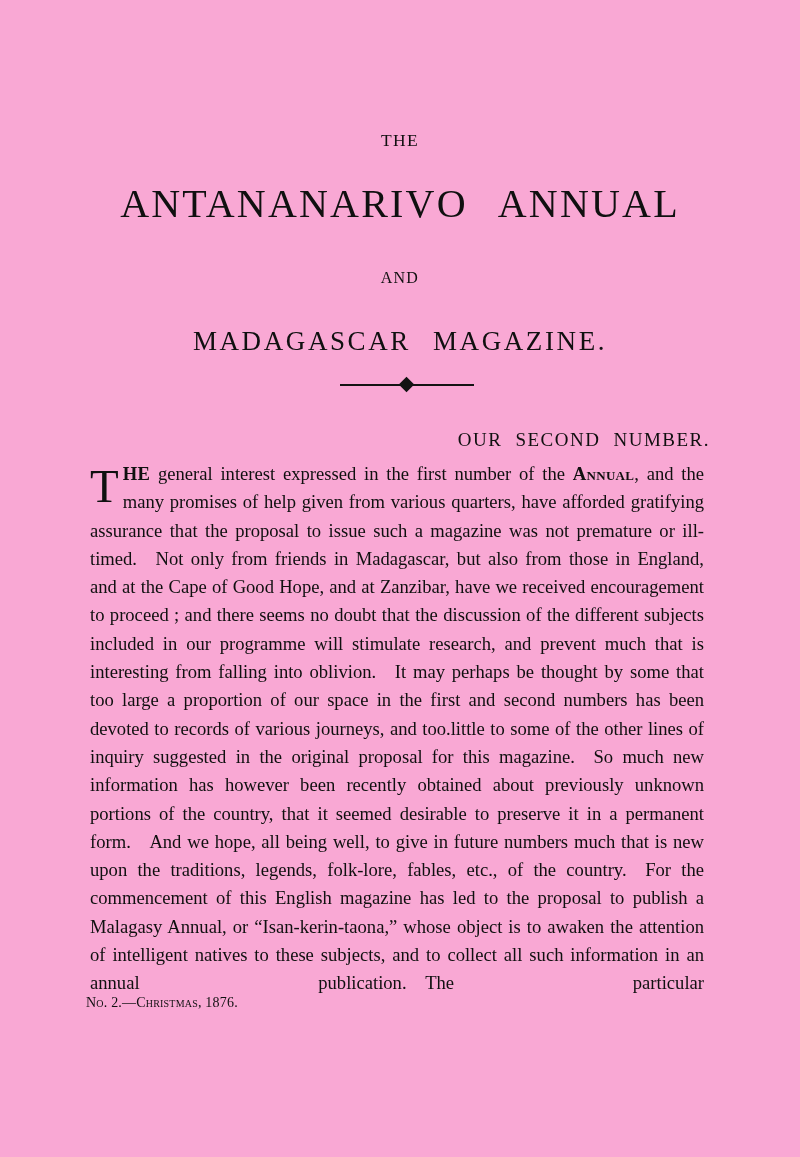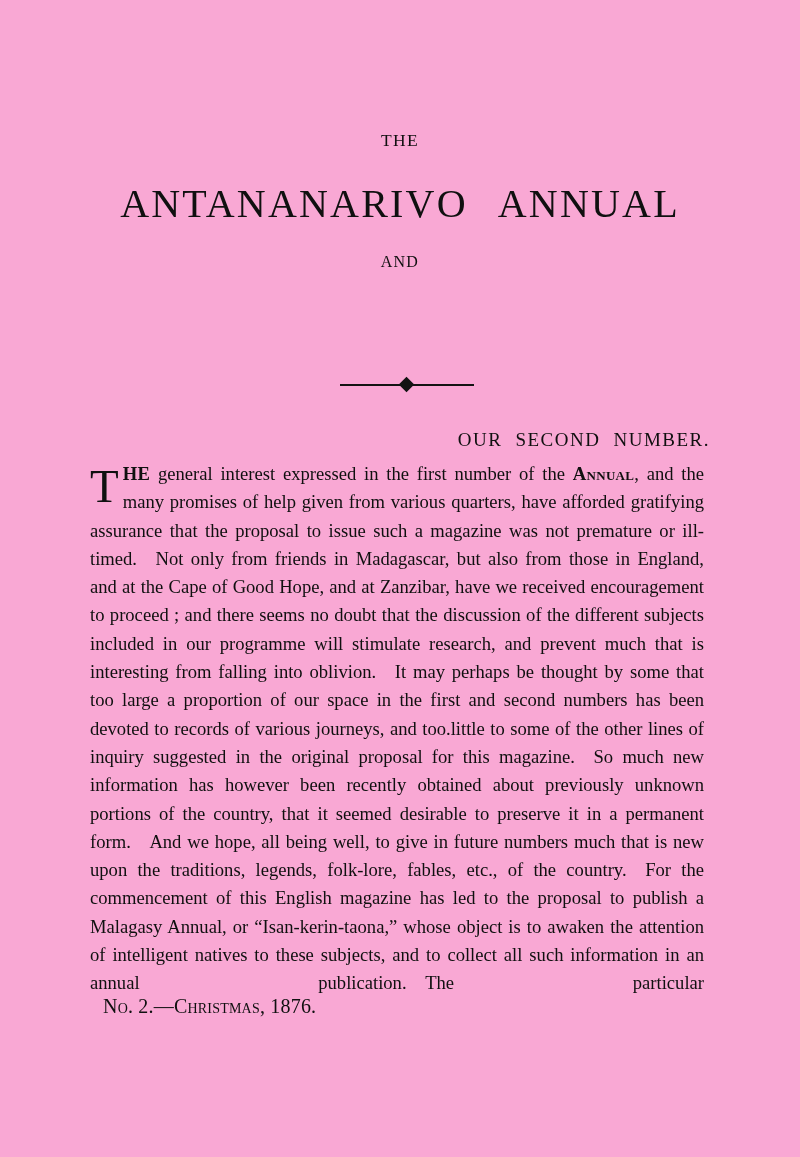--- a/index.html
+++ b/index.html
@@ -40,21 +40,21 @@
     letter-spacing: 1.4px;
     line-height: 1;
     margin-bottom: 34px;
   }
 
   .main-title {
     font-size: 40px;
     line-height: 1;
     letter-spacing: 2.2px;
     white-space: nowrap;
-    margin-bottom: 30px;
+    margin-bottom: 46px;
   }
   .main-title .t-word { display: inline-block; }
   .main-title .t-gap { display: inline-block; width: 30px; }
 
   .and-line {
     font-size: 16px;
     letter-spacing: 1.2px;
     line-height: 1;
     margin-bottom: 42px;
   }
@@ -138,42 +138,45 @@
     letter-spacing: 0.3px;
     font-weight: bold;
   }
 
   .ital {
   }
 
   
   .footer {
     position: absolute;
-    left: 103px;
+    left: 86px;
     top: 996px;
-    font-size: 20px;
+    font-size: 14px;
     line-height: 1;
     letter-spacing: 0.2px;
     white-space: nowrap;
   }
   .footer .sc {
     font-variant: small-caps;
   }
 </style>
 </head>
 <body>
 
 <div class="page">
 
   <div class="masthead">
     <div class="the-line">THE</div>
     <div class="main-title">
       <span class="t-word">ANTANANARIVO</span><span class="t-gap"></span><span class="t-word">ANNUAL</span>
     </div>
     <div class="and-line">AND</div>
+    <div class="sub-title">
+      <span class="t-word">MADAGASCAR</span><span class="t-gap"></span><span class="t-word">MAGAZINE.</span>
+    </div>
   </div>
 
   <div class="ornament">
     <div class="rule"></div>
     <div class="diamond"></div>
   </div>
 
   <div class="section-heading">
     <span>OUR</span><span class="t-gap"></span><span>SECOND</span><span class="t-gap"></span><span>NUMBER.</span>
   </div>

